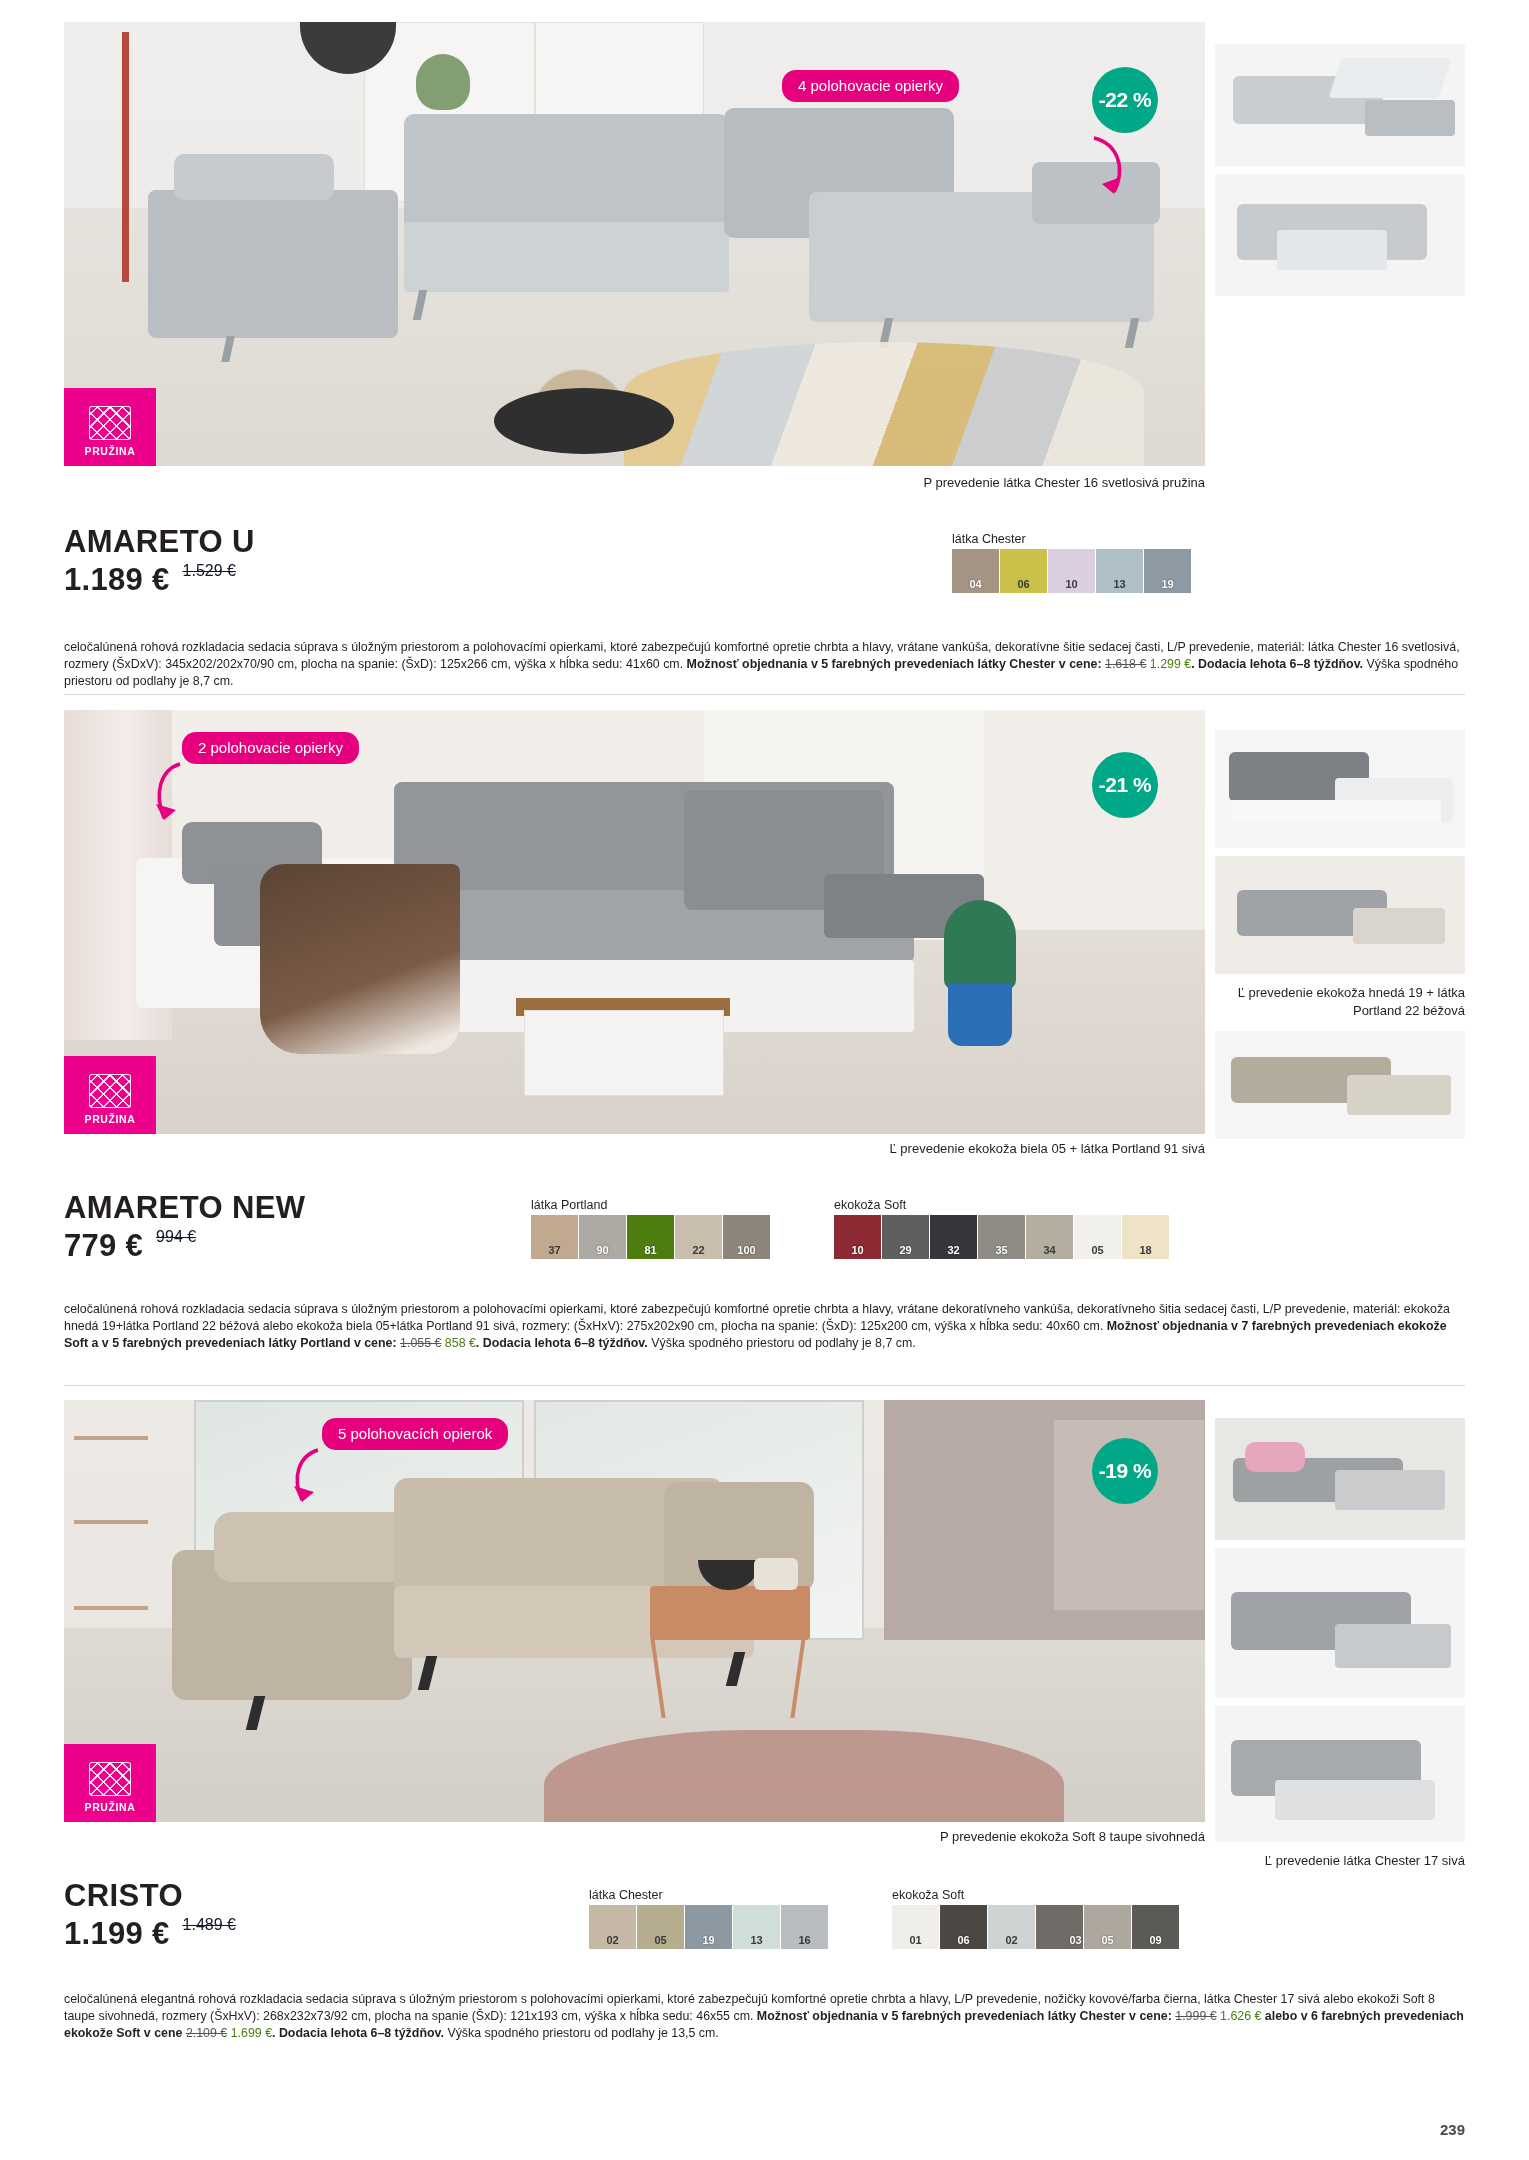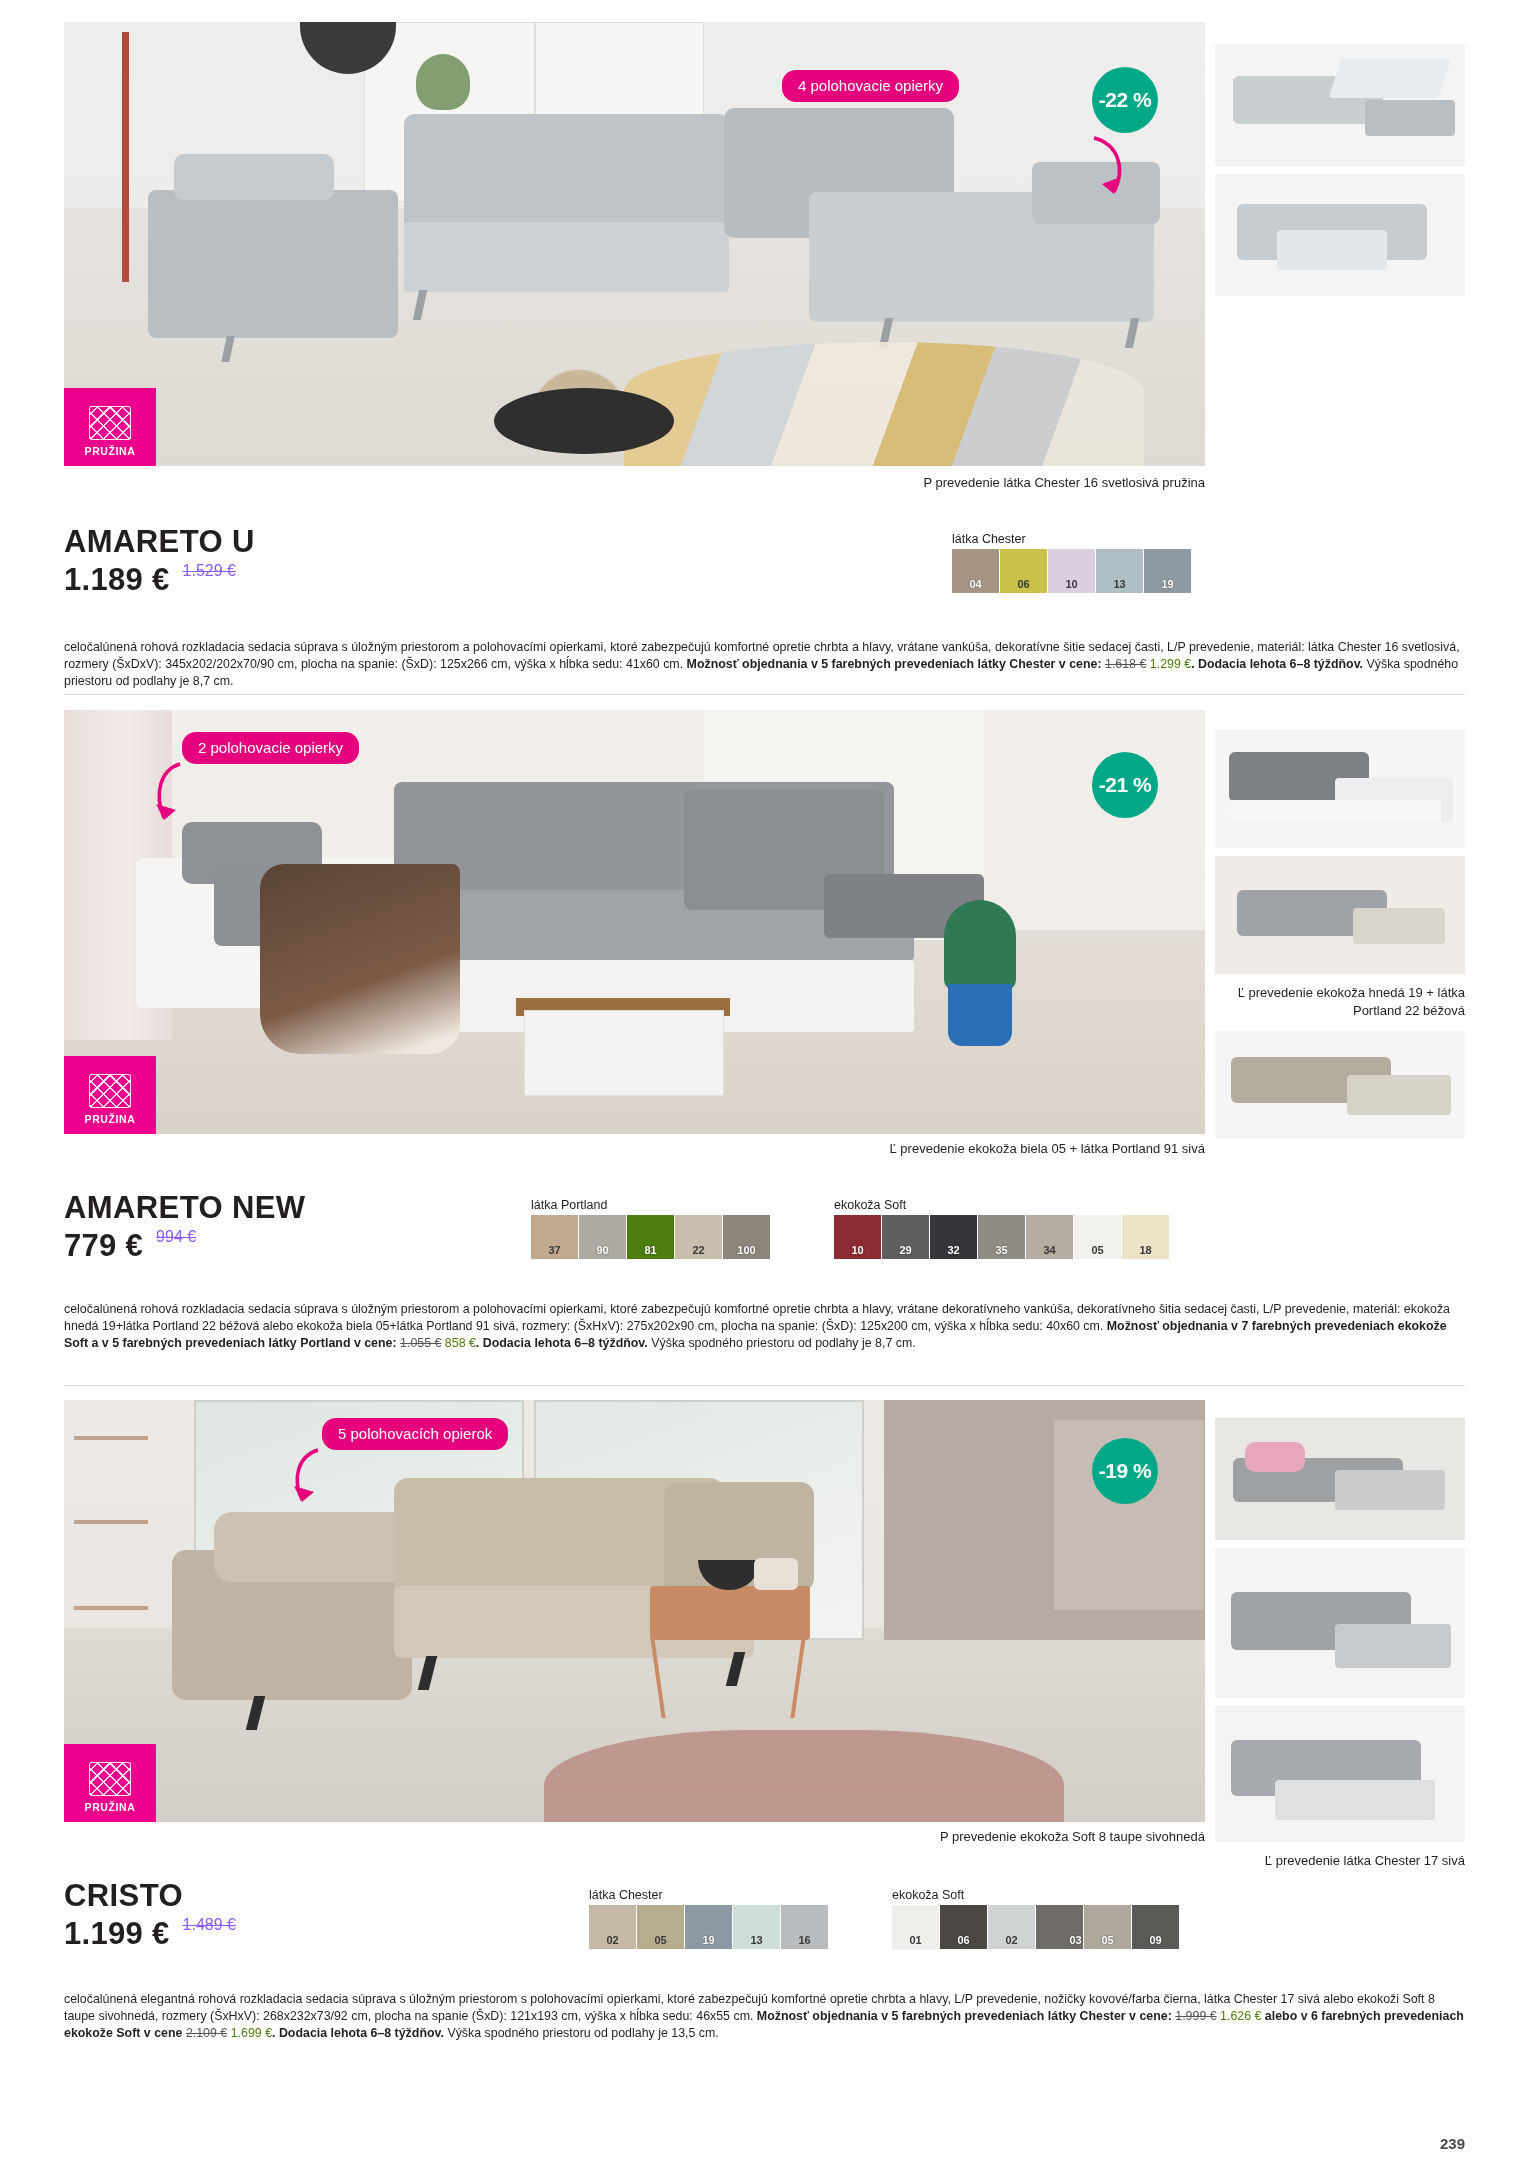--- a/index.html
+++ b/index.html
@@ -62,41 +62,41 @@
 
   .arrow { position:absolute; color:#e6007e; }
 
   
   .cap { font-size:13px; color:#231f20; text-align:right; line-height:1.35; }
 
   
   .title { font-size:31px; font-weight:bold; letter-spacing:.4px; margin:0; }
   .priceline { display:flex; align-items:flex-start; gap:13px; margin-top:2px; }
   .price { font-size:31px; font-weight:bold; letter-spacing:.3px; }
-  .oldprice { font-size:16px; color:#8b5cf6; text-decoration:line-through; }
+  .oldprice { font-size:16px; color:#0f172a; text-decoration:line-through; }
   .swlabel { font-size:12.5px; margin-bottom:3px; }
   .swrow { display:flex;justify-content:space-between; }
   .sw {
     width:48px; height:44px;
     display:flex; align-items:flex-end; justify-content:center;
     padding-bottom:3px;
     font-size:11px; font-weight:bold; color:#fff;
     text-shadow:0 0 2px rgba(0,0,0,.5);
     border-right:1px solid #fff;
   }
   .sw.dark-label { color:#3a3a3a; text-shadow:none; }
 
   
   .desc { font-size:12.4px; line-height:1.38; margin-top:9px; }
   .strike { text-decoration:line-through; color:#555; font-weight:normal; }
   .red { color:#4d7c0f; font-weight:normal; }
 
   hr.sep { border:0; border-top:1px solid #d8d8d8; margin:0; }
 
-  .pagenum { position:absolute; right:64px; bottom:8px; font-size:15px; font-weight:bold; color:#4a4a4a; }
+  .pagenum { position:absolute; right:64px; bottom:22px; font-size:15px; font-weight:bold; color:#4a4a4a; }
 </style>
 </head>
 <body>
 
 <div class="page">
 
   <div class="product" style="position:absolute; left:64px; top:22px; width:1401px;">
 
     <div class="hero" style="position:absolute; left:0; top:0; width:1141px; height:444px; background:#e8e6e3;">
 

